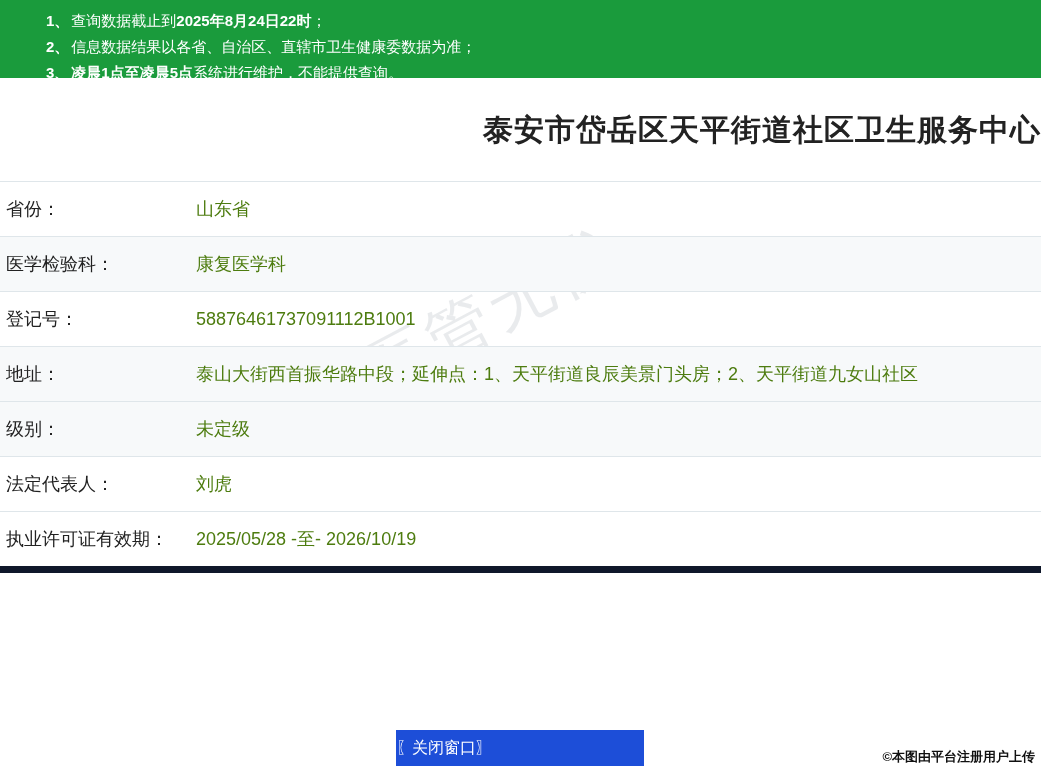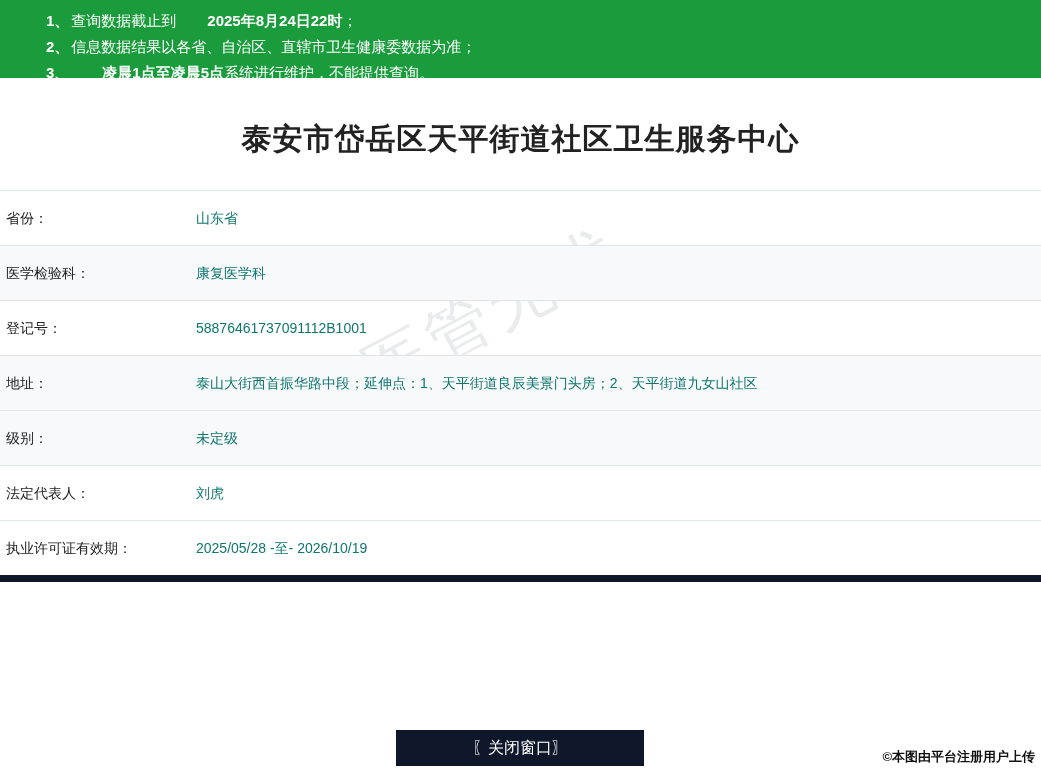--- a/index.html
+++ b/index.html
@@ -30,27 +30,26 @@
     line-height: 26px;
     padding-left: 46px;
     white-space: nowrap;
   }
   .notice-num {
     font-weight: bold;
     margin-right: 2px;
   }
   .notice-text .b {
     font-weight: bold;
-    padding-left: 31px;
   }
 
   
   .title-wrap {
-    text-align: center;
-    padding: 41px 0 30px 0;
+    text-align: right;
+    padding: 32px 0 30px 0;
   }
   .title {
     font-size: 30px;
     font-weight: bold;
     color: #222222;
     letter-spacing: 1px;
   }
 
   
   .info-table {
@@ -60,33 +59,33 @@
     z-index: 2;
   }
   .info-table tr {
     border-top: 1px solid #dfe6ea;
   }
   .info-table tr:last-child {
     border-bottom: 7px solid #0f172a;
   }
   .info-table td {
     vertical-align: top;
-    font-size: 14px;
+    font-size: 18px;
     color: #333333;
     padding: 14px 4px 14px 0;
     line-height: 26px;
   }
   .info-table td.label {
     width: 186px;
     padding-left: 6px;
     color: #222222;
   }
   .info-table td.value {
     padding-left: 0;
-    color: #0f766e;
+    color: #4d7c0f;
   }
   .row-alt {
     background: #f7f9fa;
   }
   .value-multi {
     max-width: 790px;
   }
 
   
   .watermark {
@@ -111,27 +110,27 @@
     bottom: 0;
     width: 1041px;
     height: 40px;
   }
   .close-btn {
     position: absolute;
     left: 396px;
     top: 0;
     width: 248px;
     height: 36px;
-    background: #0f172a;
+    background: #1d4ed8;
     color: #ffffff;
     border: none;
     font-size: 16px;
     font-family: "Liberation Sans", sans-serif;
     line-height: 36px;
-    text-align: center;
+    text-align: left;
     cursor: pointer;
     padding: 0;
   }
   .upload-note {
     position: absolute;
     right: 6px;
     bottom: 4px;
     font-size: 13px;
     font-weight: bold;
     color: #111111;

